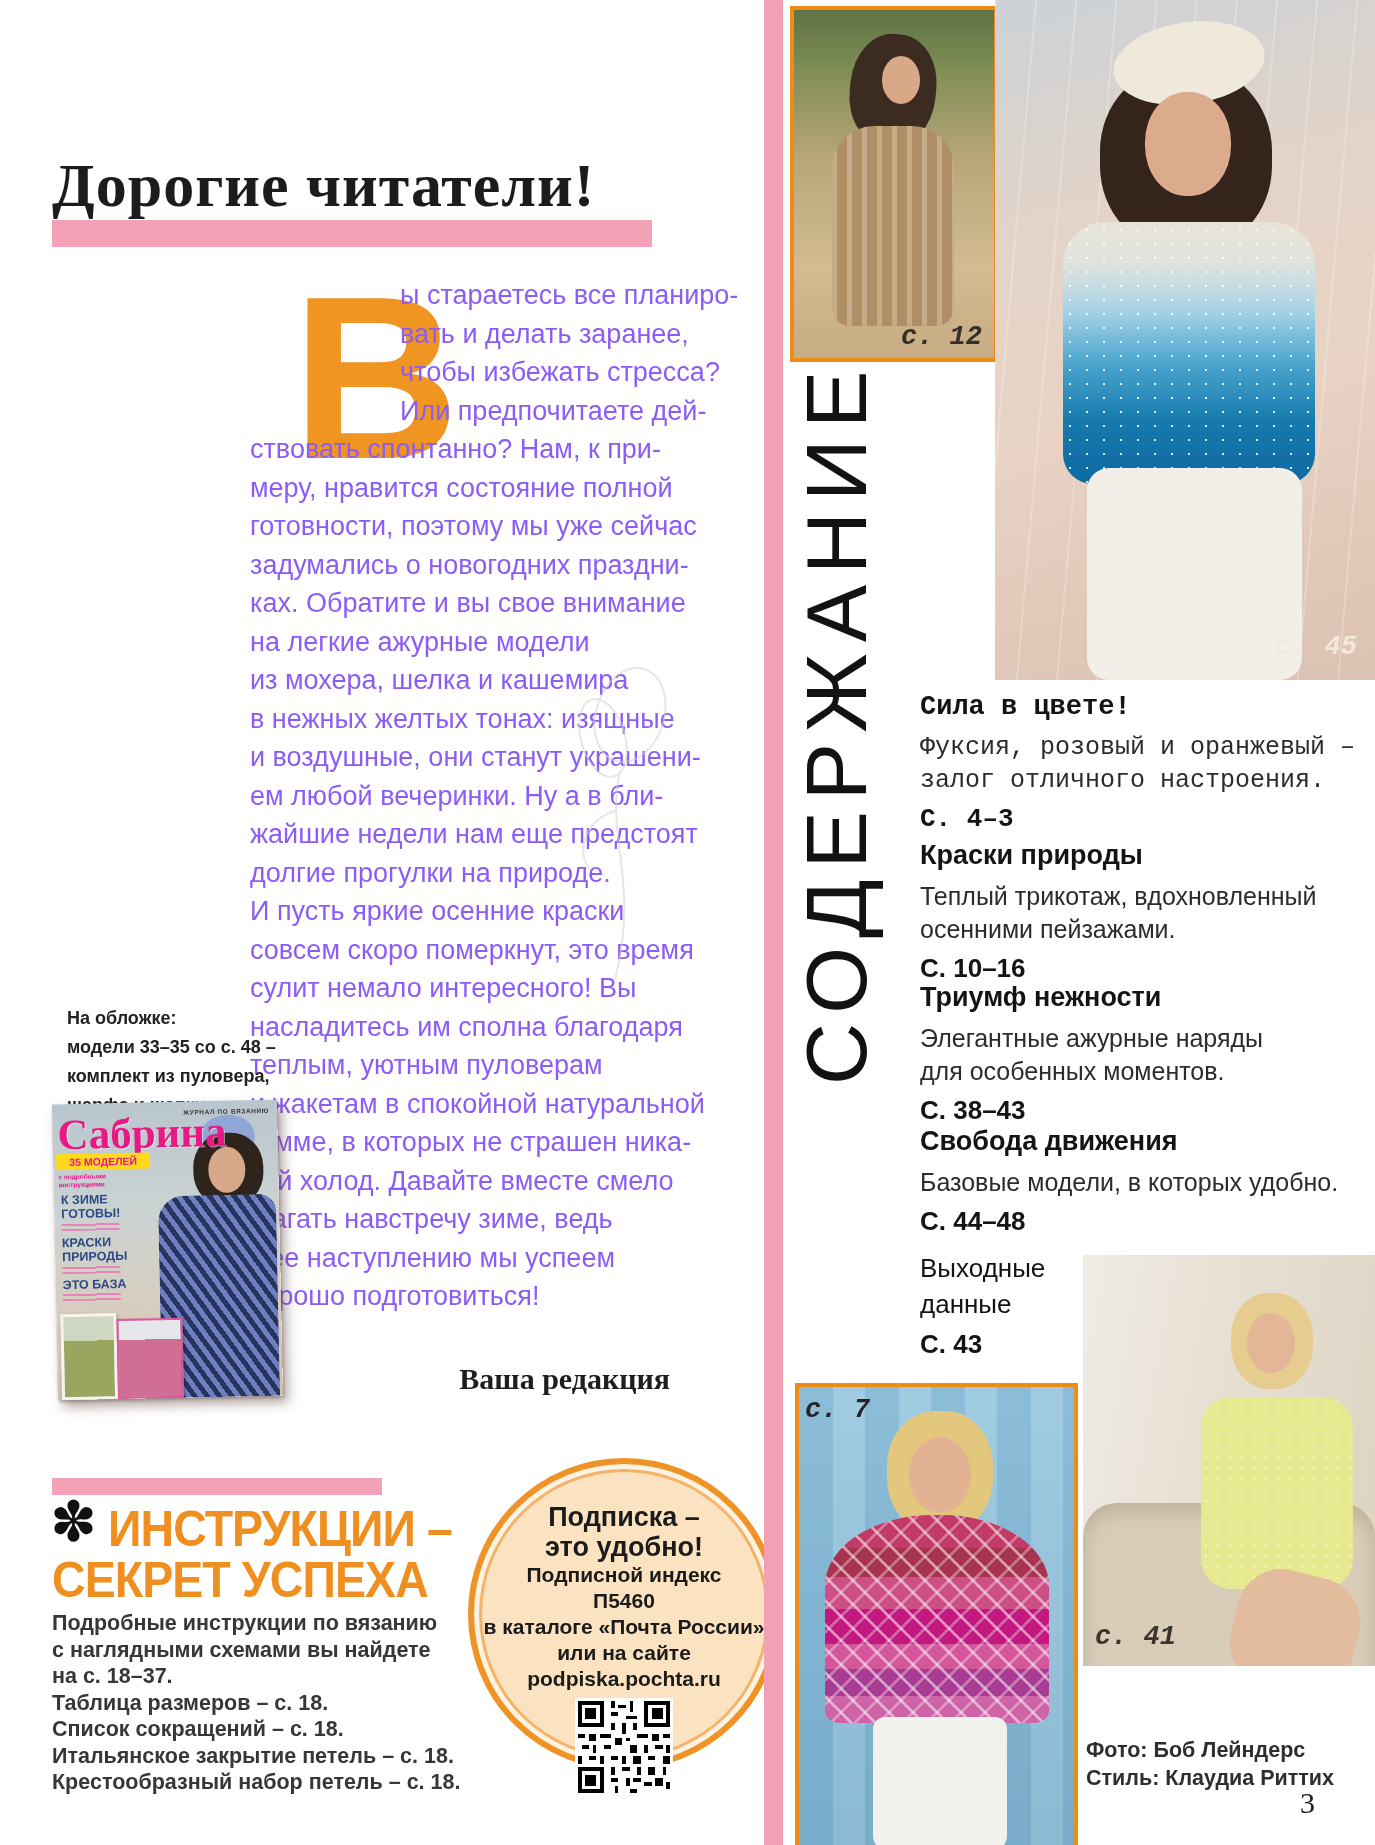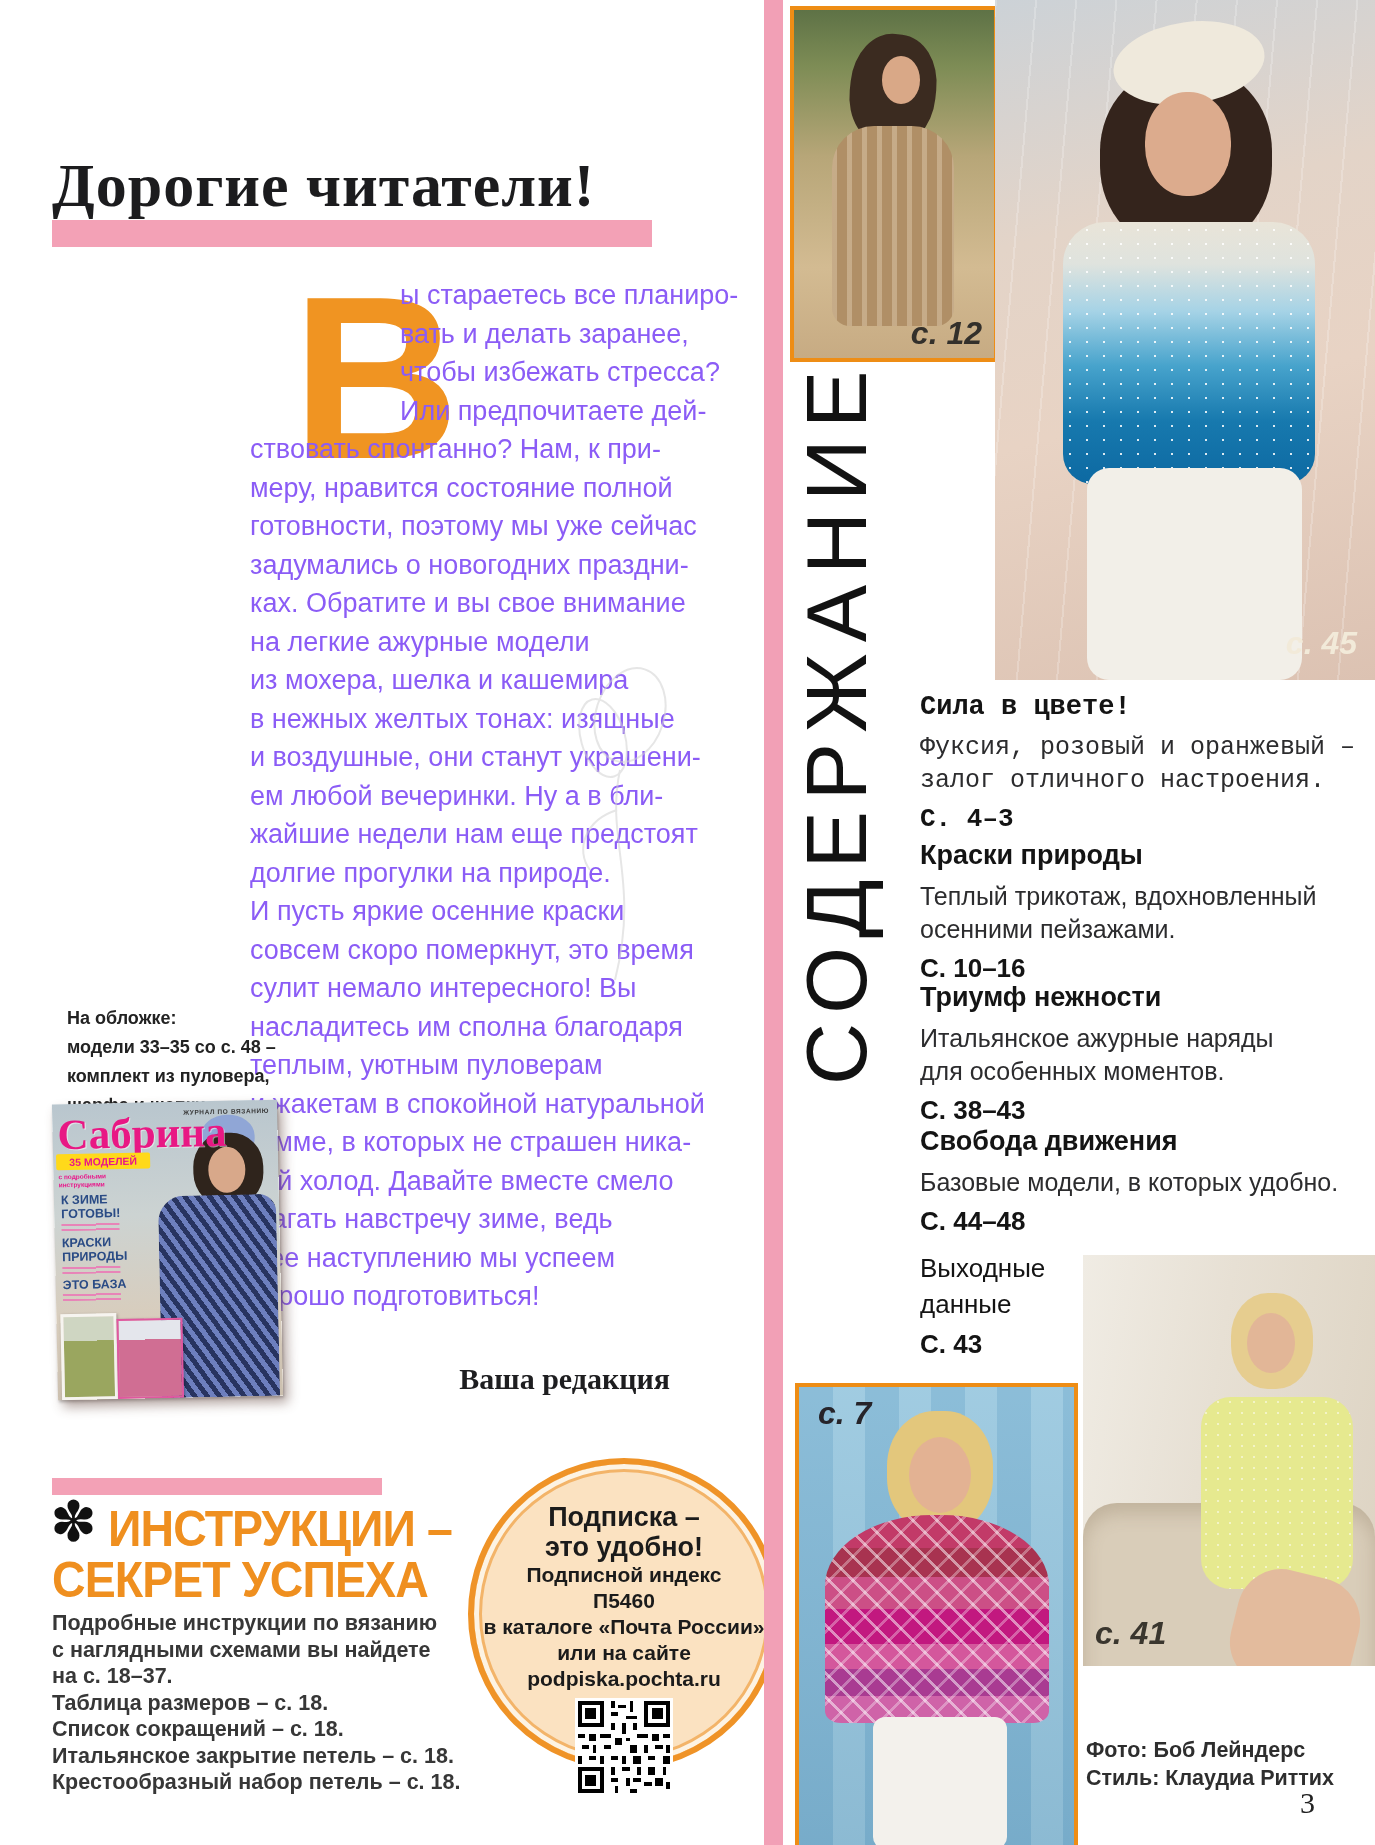--- a/index.html
+++ b/index.html
@@ -68,22 +68,22 @@
       text-align:center;color:#1b1b1b;}
   #sub-title{margin-top:38px;font-weight:bold;font-size:27px;line-height:30px;}
   .sub-line{font-weight:bold;font-size:21px;line-height:26px;}
   #sub-qr{margin-top:6px;width:92px;height:92px;background:#fff;padding:3px;display:inline-block;}
 
   
   #pink-vline{left:764px;top:0;width:19px;height:1845px;background:#f2a0b6;}
 
   
   .photo{overflow:hidden;}
-  .caption{position:absolute;font-family:Liberation Sans, sans-serif;font-style:italic;
-           font-weight:bold;font-size:32px;}
+  .caption{position:absolute;font-family:Liberation Mono, monospace;font-style:italic;
+           font-weight:bold;font-size:27px;}
 
   #ph12{left:790px;top:6px;width:200px;height:348px;border:4px solid #ee8d15;
         background:linear-gradient(180deg,#5e7246 0%,#7d8c55 16%,#b7a678 42%,#d3bb92 74%,#c7ab83 100%);}
   #ph12-hair{left:56px;top:24px;width:86px;height:112px;background:#3b2b20;border-radius:46%;transform:rotate(6deg);}
   #ph12-face{left:88px;top:46px;width:38px;height:48px;background:#d9a887;border-radius:50%;}
   #ph12-sweater{left:38px;top:116px;width:122px;height:200px;border-radius:42px 42px 18px 18px;
       background:repeating-linear-gradient(90deg,rgba(255,245,225,.28) 0 5px,rgba(0,0,0,0) 5px 15px),#b08f66;}
   #cap12{right:12px;bottom:6px;color:#33302b;}
 
   #ph45{left:995px;top:0;width:380px;height:680px;
@@ -113,21 +113,21 @@
        background:linear-gradient(rgba(255,255,255,.10),rgba(50,80,110,.10)),
                   repeating-linear-gradient(90deg,#7fb6d4 0 34px,#96c6de 34px 66px);}
   #ph7-hair{left:88px;top:24px;width:106px;height:122px;background:#e3c77c;border-radius:45%;}
   #ph7-face{left:110px;top:50px;width:62px;height:76px;background:#e3b293;border-radius:50%;}
   #ph7-poncho{left:26px;top:128px;width:224px;height:208px;
       border-radius:48% 48% 16px 16px / 34% 34% 12px 12px;
       background:repeating-linear-gradient(45deg,rgba(255,255,255,.5) 0 3px,rgba(0,0,0,0) 3px 17px),
                  repeating-linear-gradient(-45deg,rgba(255,255,255,.32) 0 3px,rgba(0,0,0,0) 3px 17px),
                  linear-gradient(#c23a68 0 16%,#a83350 16% 30%,#cc4f86 30% 45%,#c2187f 45% 62%,#d4579c 62% 74%,#a93b92 74% 87%,#cf63a8 87% 100%);}
   #ph7-shirt{left:74px;top:330px;width:134px;height:132px;background:#f3f1ec;border-radius:12px;}
-  #cap7{left:19px;top:8px;color:#26242a;}
+  #cap7{left:6px;top:8px;color:#26242a;}
 
   #ph41{left:1083px;top:1255px;width:292px;height:411px;
         background:linear-gradient(100deg,#f0ece4 0%,#e7e0d4 42%,#ddd3c2 100%);}
   #ph41-sofa{left:0;top:248px;width:292px;height:214px;background:#d9cdb9;border-radius:34px 34px 0 0;
              box-shadow:inset 0 10px 18px rgba(120,100,70,.25);}
   #ph41-hair{left:148px;top:38px;width:82px;height:96px;background:#e6cd8f;border-radius:45%;}
   #ph41-face{left:164px;top:58px;width:48px;height:60px;background:#e2b697;border-radius:50%;}
   #ph41-dress{left:118px;top:142px;width:152px;height:192px;border-radius:30px;
       background:radial-gradient(2px 2px at 5px 5px,rgba(255,255,255,.5) 40%,rgba(0,0,0,0) 45%) 0 0/12px 11px,#e6e98f;}
   #ph41-legs{left:150px;top:318px;width:124px;height:118px;background:#e3bb9d;border-radius:44px;transform:rotate(14deg);}
@@ -274,21 +274,21 @@
     <div class="entry-pages">С. 4–3</div>
   </div>
   <div id="entry2" class="abs entry">
     <div class="entry-title">Краски природы</div>
     <div class="entry-desc pre">Теплый трикотаж, вдохновленный
 осенними пейзажами.</div>
     <div class="entry-pages">С. 10–16</div>
   </div>
   <div id="entry3" class="abs entry">
     <div class="entry-title">Триумф нежности</div>
-    <div class="entry-desc pre">Итальянское ажурные наряды
+    <div class="entry-desc pre">Элегантные ажурные наряды
 для особенных моментов.</div>
     <div class="entry-pages">С. 38–43</div>
   </div>
   <div id="entry4" class="abs entry">
     <div class="entry-title">Свобода движения</div>
     <div class="entry-desc pre">Базовые модели, в которых удобно.</div>
     <div class="entry-pages">С. 44–48</div>
   </div>
   <div id="entry5" class="abs entry">
     <div class="entry-title pre">Выходные

